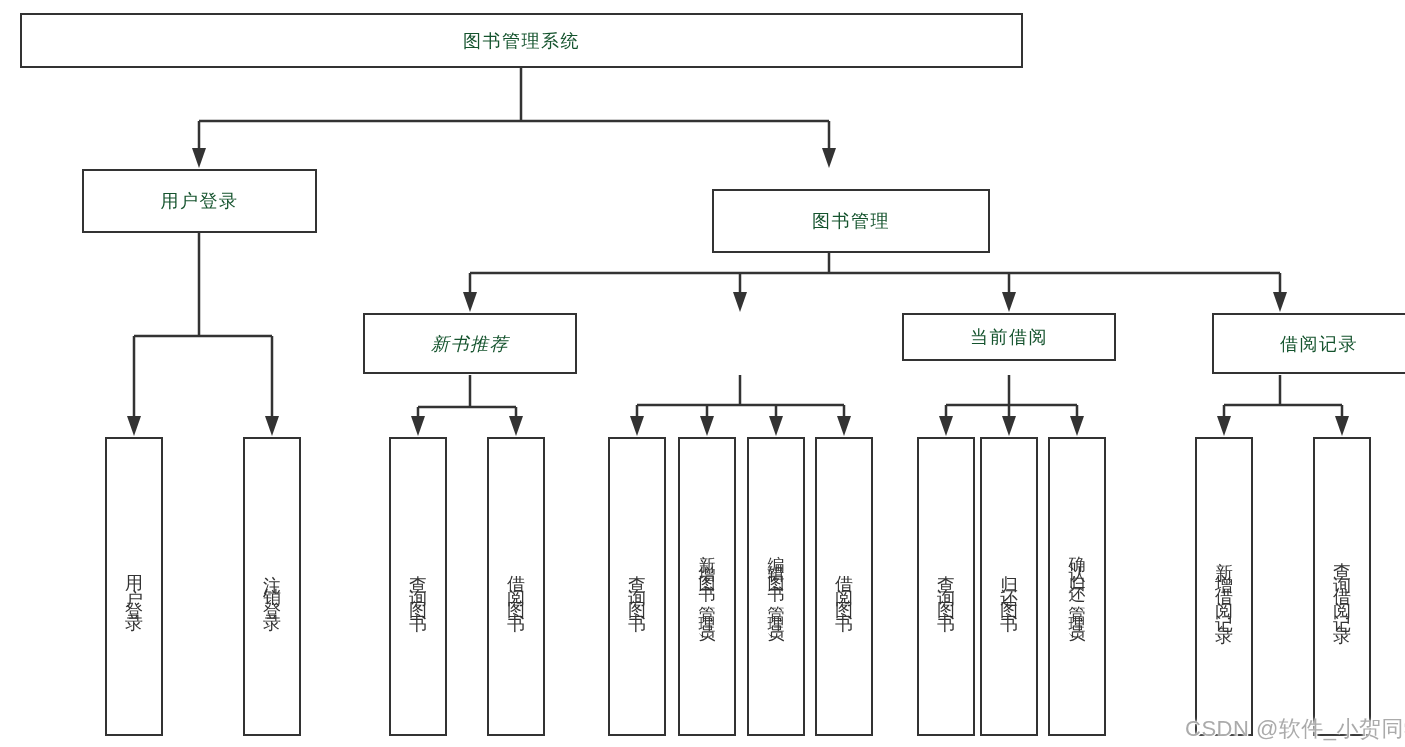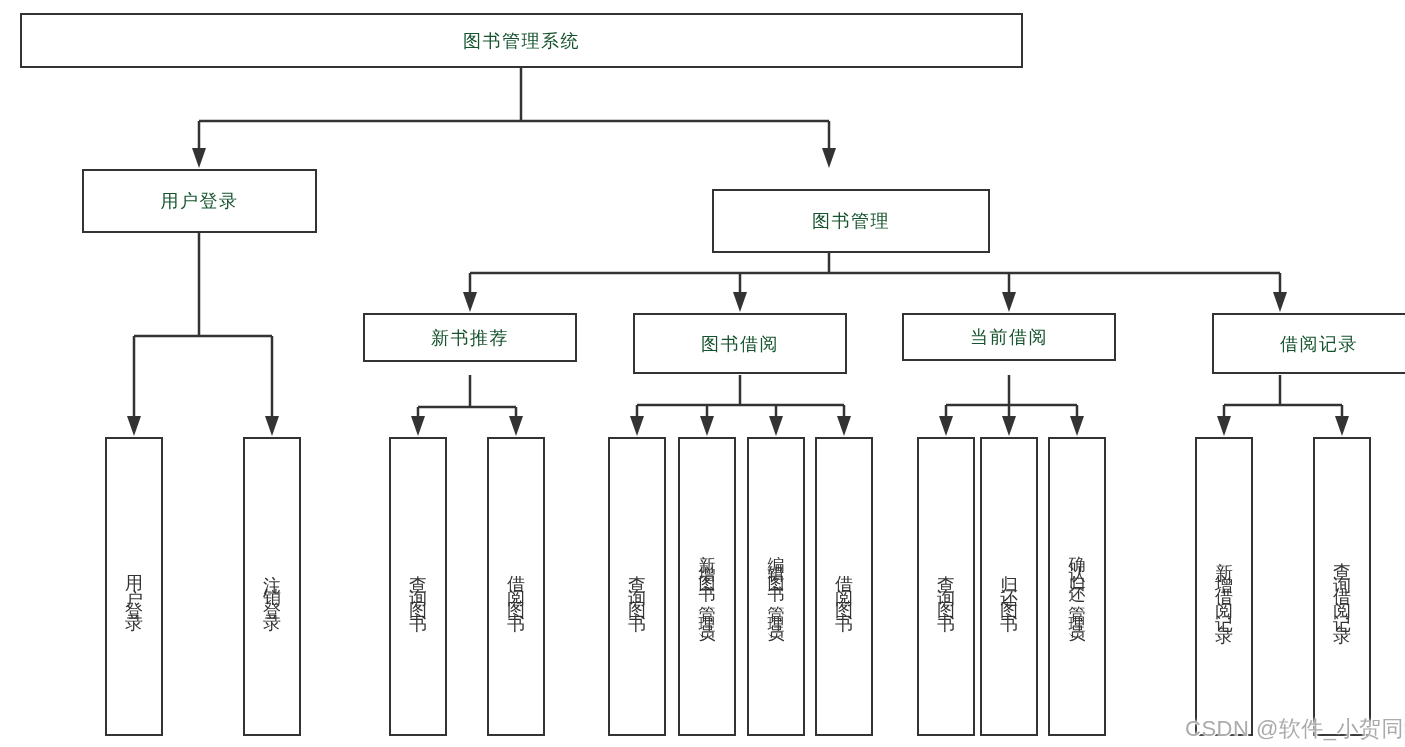--- a/index.html
+++ b/index.html
@@ -77,25 +77,22 @@
     <span>图书管理系统</span>
   </div>
 
   <div class="node hnode" style="left:82px;top:169px;width:235px;height:64px;">
     <span>用户登录</span>
   </div>
   <div class="node hnode" style="left:712px;top:169px;width:278px;height:64px;margin-top:20px;">
     <span>图书管理</span>
   </div>
 
-  <div class="node hnode" style="left:363px;top:313px;width:214px;height:49px;">
+  <div class="node hnode" style="left:363px;top:313px;width:214px;height:61px;font-style:italic;">
     <span>新书推荐</span>
-  </div>
-  <div class="node hnode" style="left:633px;top:313px;width:214px;height:61px;">
-    <span>图书借阅</span>
   </div>
   <div class="node hnode" style="left:902px;top:313px;width:214px;height:48px;">
     <span>当前借阅</span>
   </div>
   <div class="node hnode" style="left:1212px;top:313px;width:214px;height:61px;">
     <span>借阅记录</span>
   </div>
 
   <div class="node vnode" style="left:105px;top:437px;width:58px;height:299px;">
     <span>用户登录</span>

